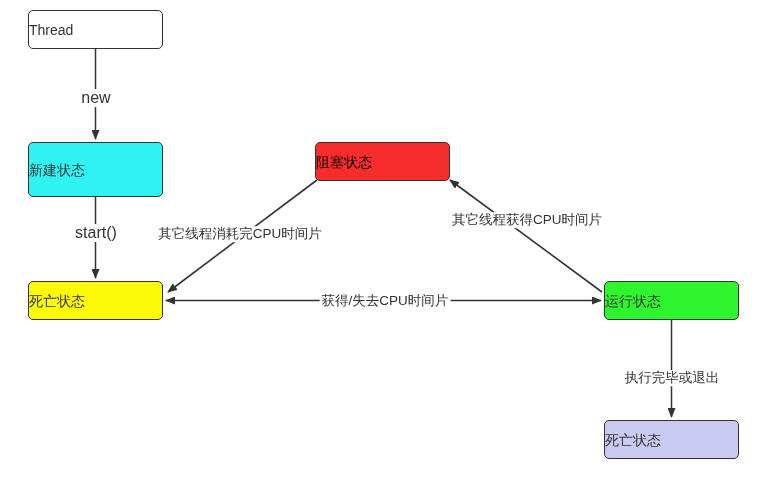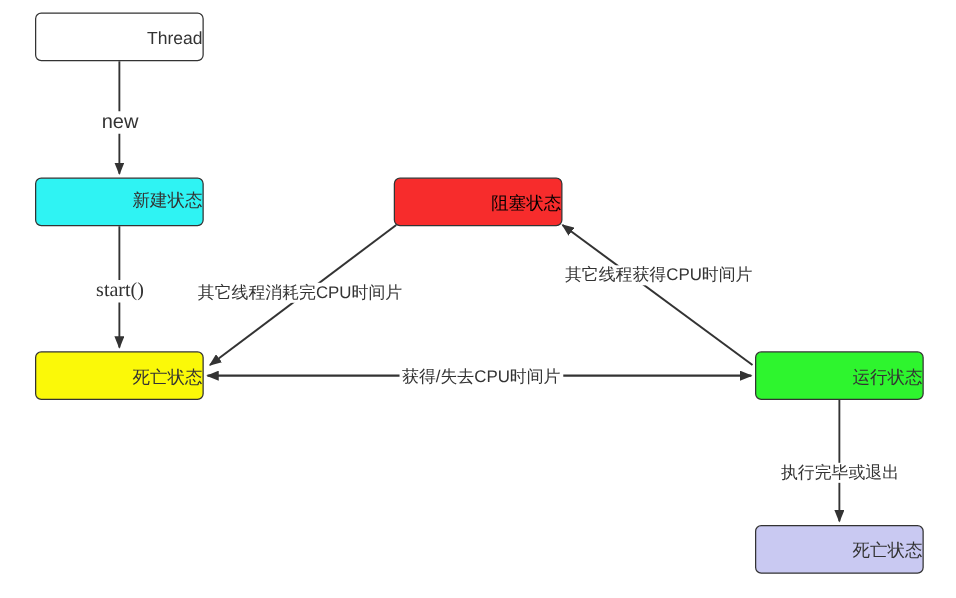--- a/index.html
+++ b/index.html
@@ -24,21 +24,21 @@
     width: 765px;
     height: 478px;
   }
   .node {
     position: absolute;
     box-sizing: border-box;
     border: 1.3px solid #333333;
     border-radius: 5px;
     display: flex;
     align-items: center;
-    justify-content: flex-end;
+    justify-content: flex-start;
     font-size: 14px;
     color: #333333;
     line-height: 1;
     white-space: nowrap;
   }
   .node-label {
     display: block;
   }
   .edge-label {
     position: absolute;
@@ -78,36 +78,36 @@
     <line x1="602" y1="292" x2="450" y2="180" stroke="#333333" stroke-width="1.6" marker-end="url(#arrowhead)"></line>
 
     <line x1="166" y1="300.5" x2="601" y2="300.5" stroke="#333333" stroke-width="1.7" marker-start="url(#arrowhead-start)" marker-end="url(#arrowhead)"></line>
 
     <line x1="671.5" y1="320" x2="671.5" y2="417" stroke="#333333" stroke-width="1.5" marker-end="url(#arrowhead)"></line>
   </svg>
 
   <div class="node" style="left: 28px; top: 10px; width: 135px; height: 39px; background: rgb(255, 255, 255); border-color: rgb(51, 51, 51); color: rgb(51, 51, 51);">
     <span class="node-label">Thread</span>
   </div>
-  <div class="node" style="left: 28px; top: 142px; width: 135px; height: 39px; background: rgb(47, 243, 243); border-color: rgb(51, 51, 51); color: rgb(51, 51, 51); font-family: Liberation Mono, monospace;">
+  <div class="node" style="left: 28px; top: 142px; width: 135px; height: 55px; background: rgb(47, 243, 243); border-color: rgb(51, 51, 51); color: rgb(51, 51, 51);">
     <span class="node-label">新建状态</span>
   </div>
   <div class="node" style="left: 28px; top: 281px; width: 135px; height: 39px; background: rgb(251, 249, 8); border-color: rgb(51, 51, 51); color: rgb(51, 51, 51);">
     <span class="node-label">死亡状态</span>
   </div>
   <div class="node" style="left: 315px; top: 142px; width: 135px; height: 39px; background: rgb(247, 44, 44); border-color: rgb(51, 51, 51); color: #000000;">
     <span class="node-label">阻塞状态</span>
   </div>
   <div class="node" style="left: 604px; top: 281px; width: 135px; height: 39px; background: rgb(46, 245, 46); border-color: rgb(51, 51, 51); color: rgb(51, 51, 51);">
     <span class="node-label">运行状态</span>
   </div>
   <div class="node" style="left: 604px; top: 420px; width: 135px; height: 39px; background: rgb(201, 201, 242); border-color: rgb(51, 51, 51); color: rgb(51, 51, 51);">
     <span class="node-label">死亡状态</span>
   </div>
 
   <div class="edge-label latin" style="left: 96px; top: 98px;">new</div>
-  <div class="edge-label latin" style="left: 96px; top: 233px; font-family: Liberation Serif, serif;">start()</div>
+  <div class="edge-label latin" style="left: 96px; top: 233px;">start()</div>
   <div class="edge-label" style="left: 240px; top: 234px;">其它线程消耗完CPU时间片</div>
   <div class="edge-label" style="left: 527px; top: 220px;">其它线程获得CPU时间片</div>
   <div class="edge-label" style="left: 385px; top: 301px;">获得/失去CPU时间片</div>
   <div class="edge-label" style="left: 672px; top: 378px;">执行完毕或退出</div>
 
 </div>
 
 </body></html>

